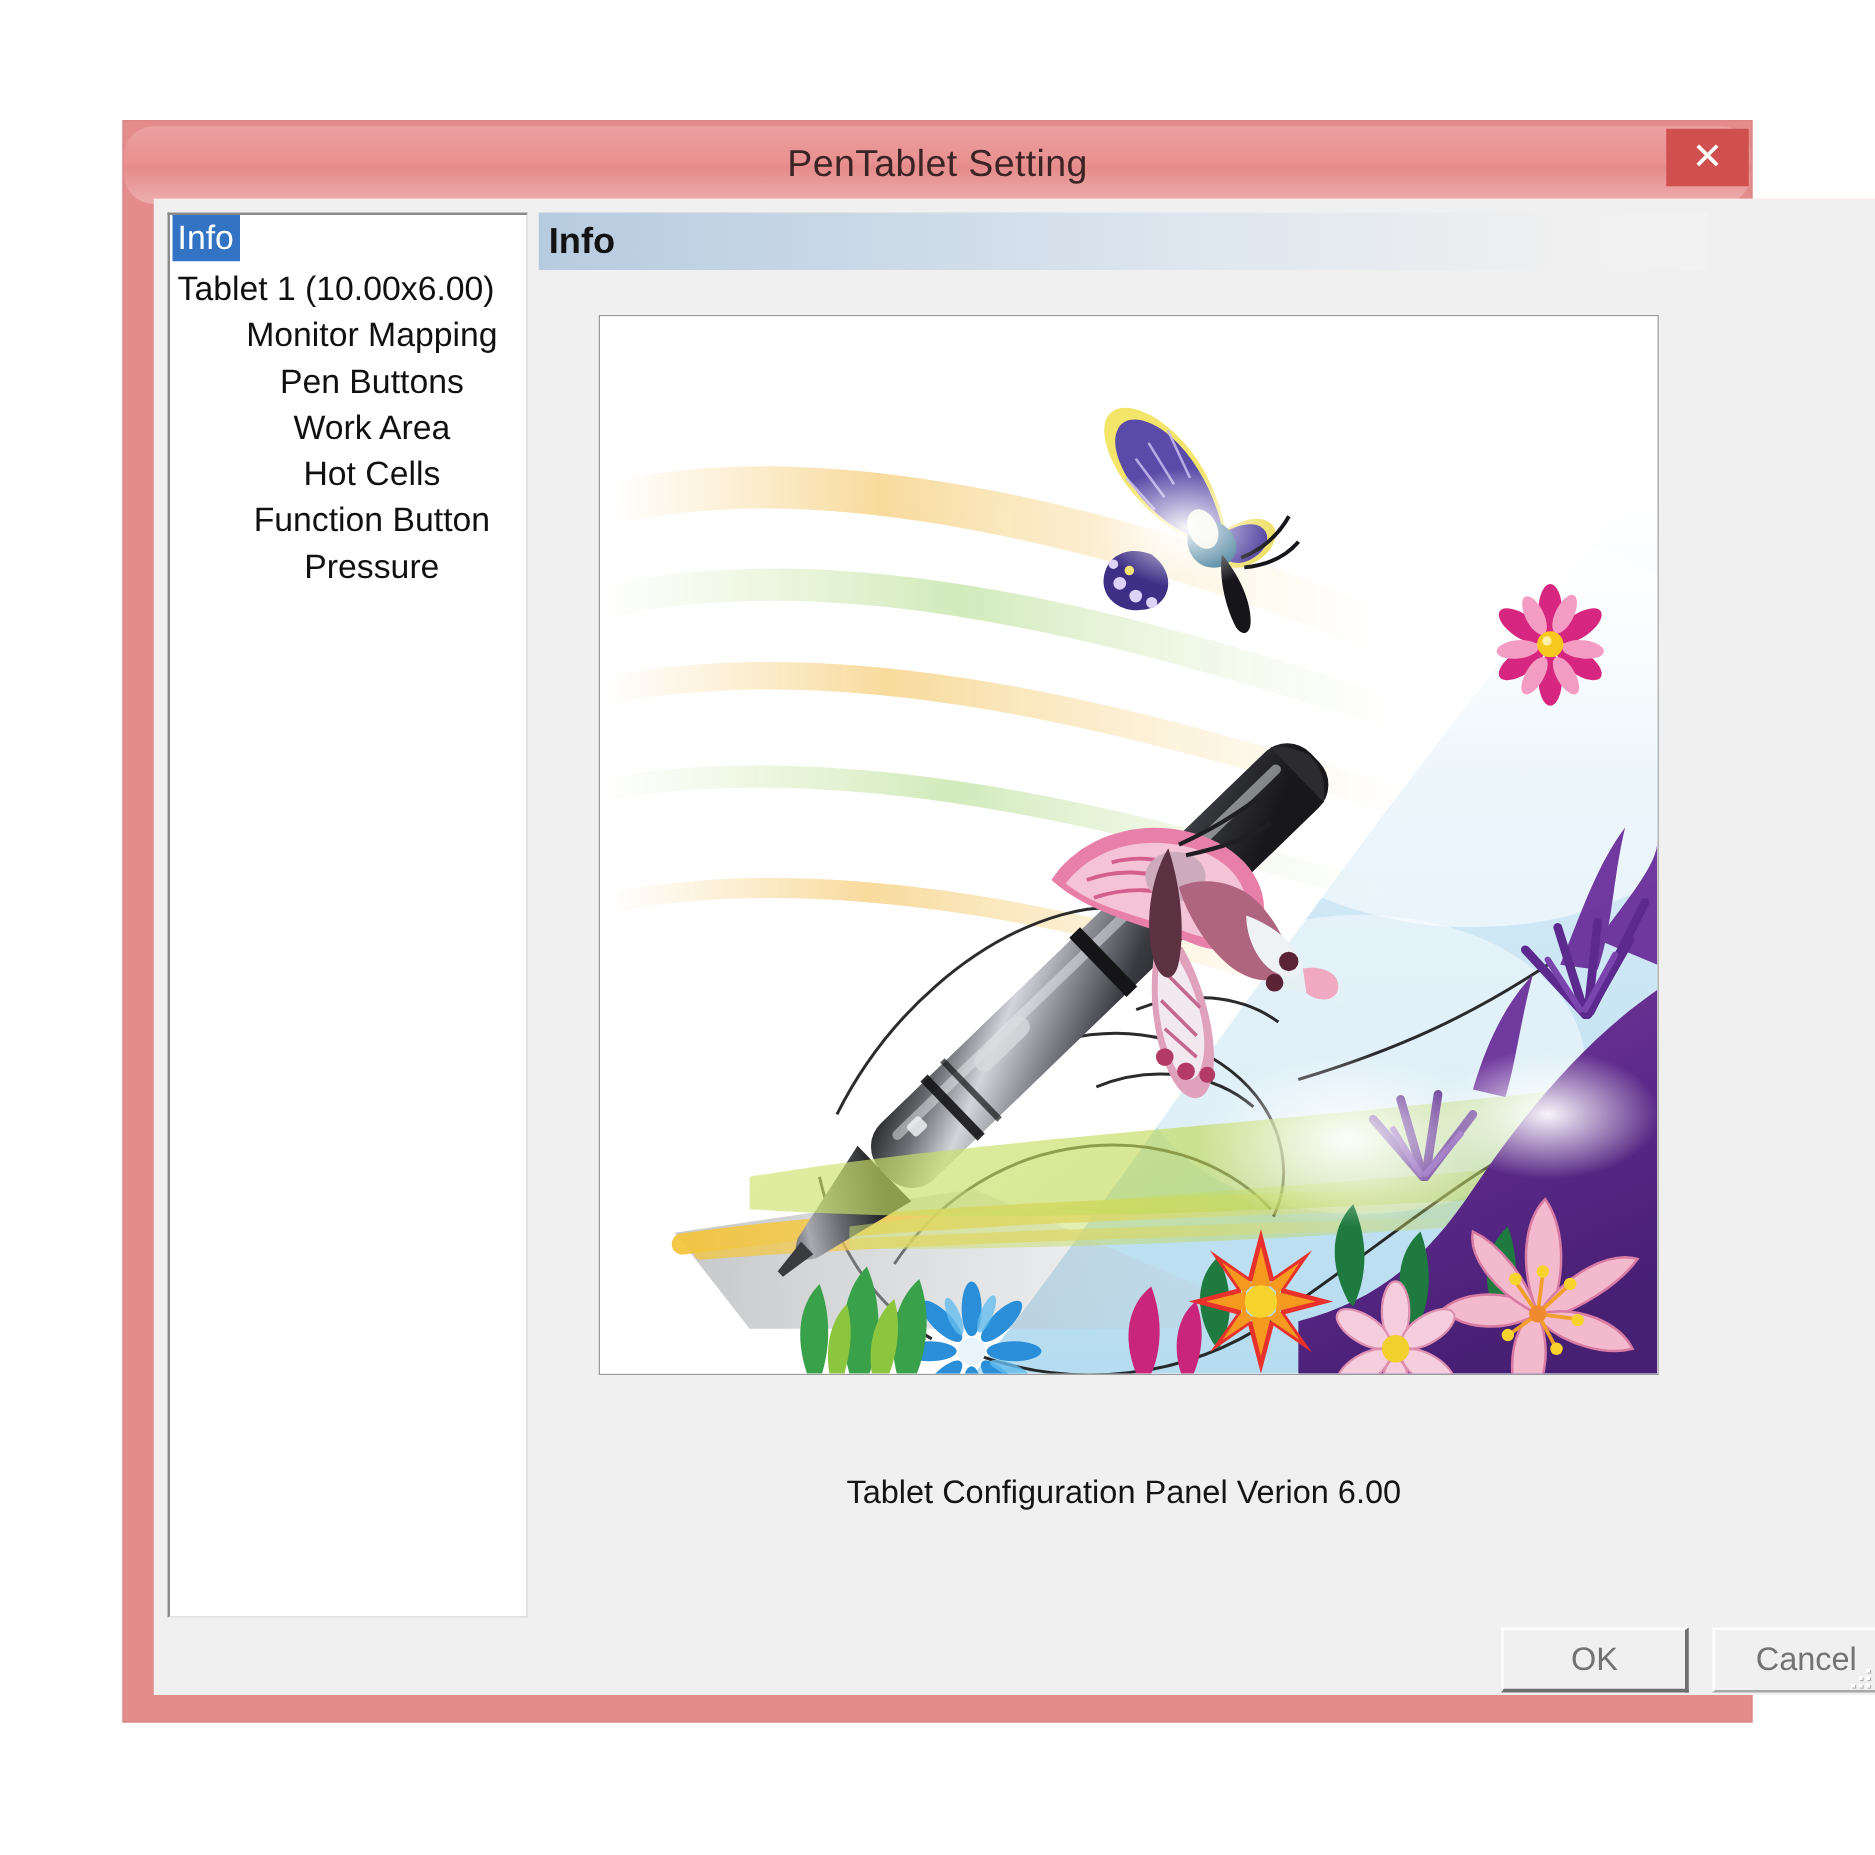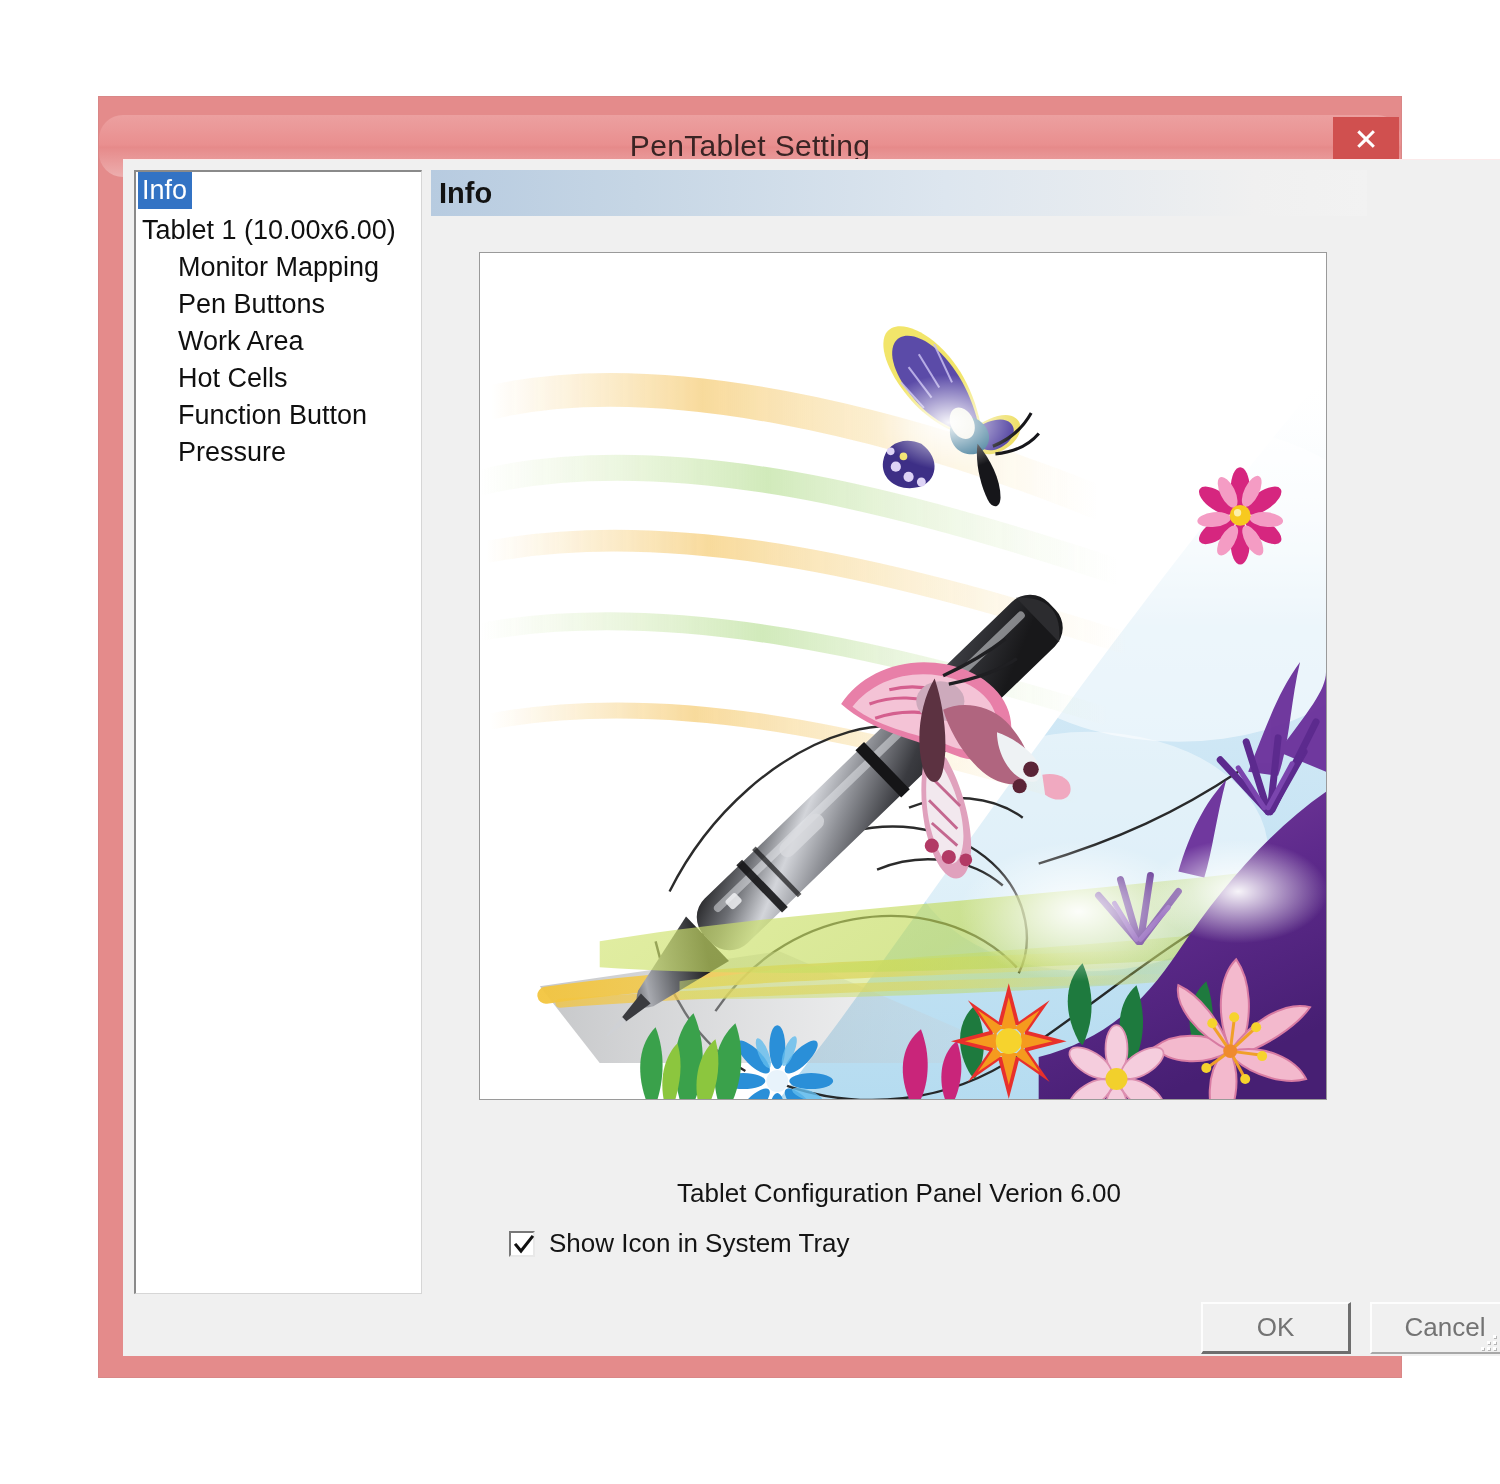--- a/index.html
+++ b/index.html
@@ -22,21 +22,21 @@
     left: 98px;
     top: 96px;
     width: 1304px;
     height: 1282px;
     background: #e48b8b;
     box-sizing: border-box;
     border: 1px solid #d98787;
   }
   .titlebar {
     position: absolute;
-    left: 0; top: 18px;
+    left: 0; top: 4px;
     width: 100%;
     height: 62px;
     background: linear-gradient(to bottom, #eca0a0 0%, #e98f8f 48%, #e68a8a 52%, #edaeae 100%);
     border-radius: 24px;
   }
   .title-text {
     position: absolute;
     left: 0; top: 0;
     width: 100%;
     height: 62px;
@@ -91,21 +91,21 @@
   .tree-item {
     font-size: 27px;
     color: #101010;
     line-height: 37px;
     white-space: nowrap;
     padding: 0 4px;
     cursor: default;
     font-family: "Liberation Sans", sans-serif;
   }
   .tree-item.level0 { margin-left: 2px; }
-  .tree-item.level1 { margin-left: 38px; }
+  .tree-item.level1 { margin-left: 38px; text-align: center; }
   .tree-item.selected {
     background: #3373c4;
     color: #ffffff;
     display: inline-block;
     padding: 0 5px 0 4px;
     margin-left: 2px;
   }
   .tree-row-sel { line-height: 37px; }
 
   
@@ -598,28 +598,20 @@
             </g>
 
             <ellipse cx="600" cy="660" rx="120" ry="70" fill="url(#bloom)"></ellipse>
             <ellipse cx="760" cy="640" rx="90" ry="52" fill="url(#bloom)"></ellipse>
             <ellipse cx="470" cy="170" rx="70" ry="48" fill="url(#bloom)"></ellipse>
           </svg>
         </div>
 
         <div class="version-text">Tablet Configuration Panel Verion 6.00</div>
 
-        <div class="checkbox-row">
-          <span class="checkbox-box">
-            <svg width="22" height="22" viewBox="0 0 22 22">
-              <path d="M3,11 L8,17 L19,3" stroke="#101010" stroke-width="3" fill="none" stroke-linecap="square"></path>
-            </svg>
-          </span>
-          <span class="checkbox-label">Show Icon in System Tray</span>
-        </div>
 
         <div class="button-bar">
           <div class="dlg-button">OK</div>
           <div class="dlg-button weak">Cancel</div>
 
         </div>
 
       </div>
 
       <div class="resize-grip">

